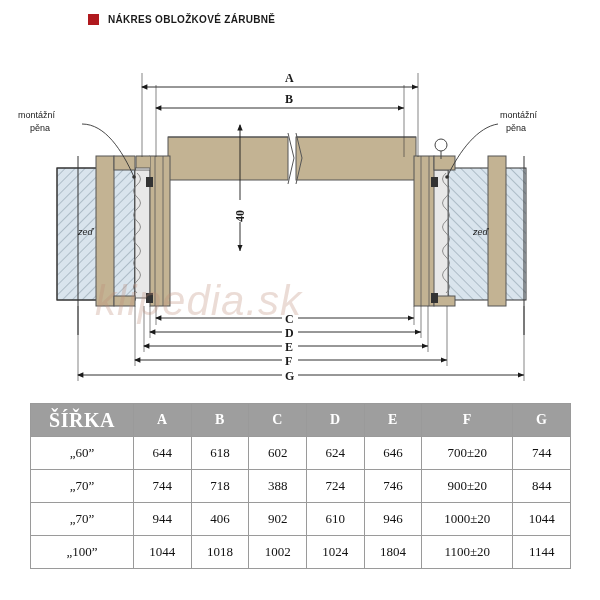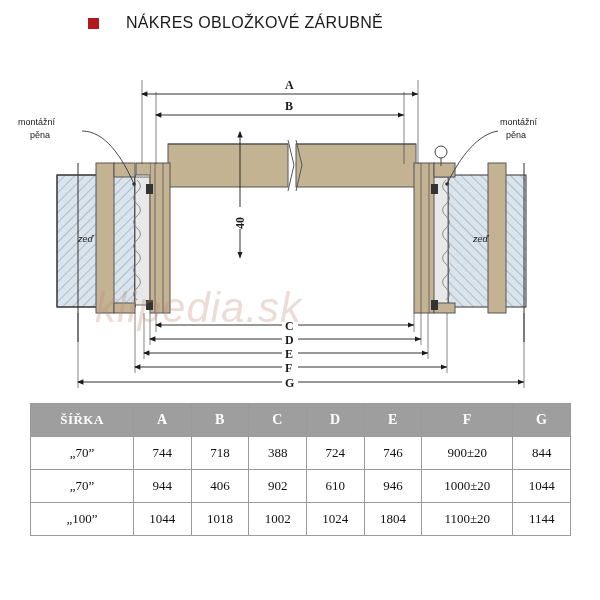--- a/index.html
+++ b/index.html
@@ -22,25 +22,24 @@
     gap: 9px;
     padding: 14px 0 0 88px;
   }
   .title-marker {
     width: 11px;
     height: 11px;
     background: #b0191e;
     flex: 0 0 auto;
   }
   .title-text {
-    font-size: 16px;
-    font-weight: normal;
+    font-size: 10px;
+    font-weight: bold;
     letter-spacing: .3px;
     color: #1a1a1a;
-    margin-left: 18px;
   }
   
   .drawing {
     position: relative;
     width: 600px;
     height: 360px;
   }
   .drawing svg { display: block; }
 
   .watermark {
@@ -95,21 +94,21 @@
     color: #111;
   }
   table.specs thead th {
     background: #9e9e9e;
     color: #ffffff;
     font-weight: bold;
     font-size: 14px;
     letter-spacing: .5px;
   }
   table.specs thead th.first {
-    font-size: 13px;
+    font-size: 20px;
     width: 98px;
   }
   table.specs tbody td.first {
     font-weight: normal;
     width: 98px;
   }
   table.specs td.wide { width: 86px; }
 </style>
 </head>
 <body>
@@ -282,20 +281,30 @@
         <th>B</th>
         <th>C</th>
         <th>D</th>
         <th>E</th>
         <th class="wide">F</th>
         <th>G</th>
       </tr>
     </thead>
     <tbody>
       <tr>
+        <td class="first">„60”</td>
+        <td>644</td>
+        <td>618</td>
+        <td>602</td>
+        <td>624</td>
+        <td>646</td>
+        <td class="wide">700±20</td>
+        <td>744</td>
+      </tr>
+      <tr>
         <td class="first">„70”</td>
         <td>744</td>
         <td>718</td>
         <td>388</td>
         <td>724</td>
         <td>746</td>
         <td class="wide">900±20</td>
         <td>844</td>
       </tr>
       <tr>

